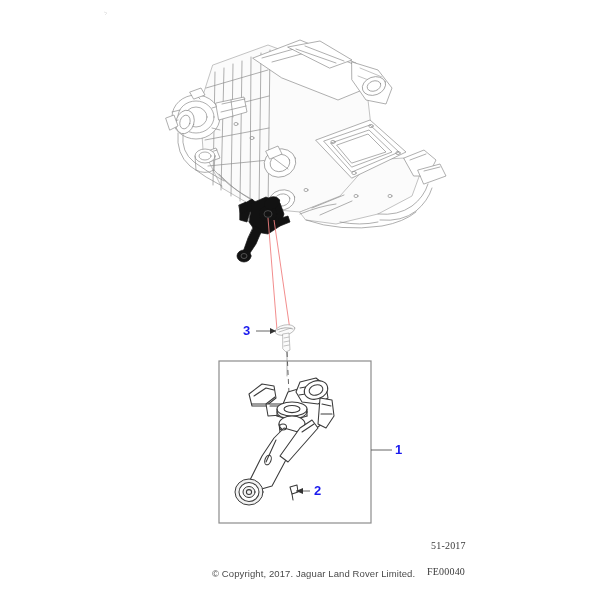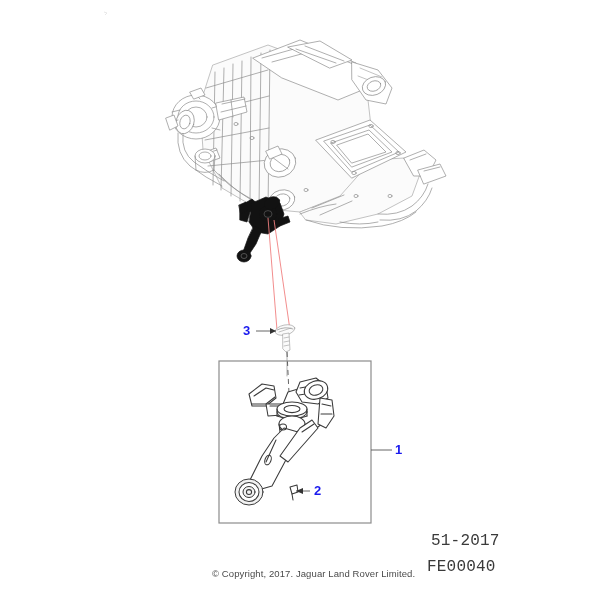--- a/index.html
+++ b/index.html
@@ -34,26 +34,27 @@
     position: absolute;
     font-family: "Liberation Sans", sans-serif;
     font-size: 13px;
     font-weight: bold;
     color: #1a1aee;
     line-height: 1;
     pointer-events: auto;
   }
   .code-line {
     position: absolute;
-    font-family: Liberation Mono, monospace;
-    font-size: 16px;
+    font-family: Liberation Serif, serif;
+    font-size: 10px;
     color: #3a3a3a;
     letter-spacing: 0.2px;
     line-height: 1;
     white-space: nowrap;
+    margin-top: 8px;
   }
   .copyright-line {
     position: absolute;
     font-family: "Liberation Sans", sans-serif;
     font-size: 9.5px;
     color: #4a4a4a;
     letter-spacing: 0.1px;
     line-height: 1;
     white-space: nowrap;
   }

